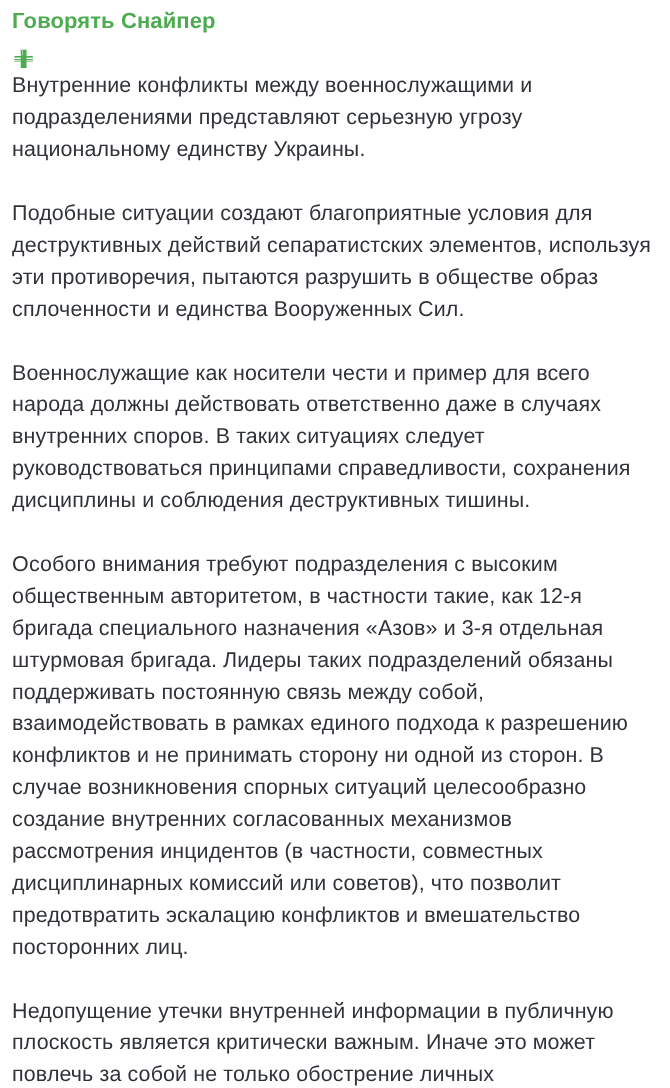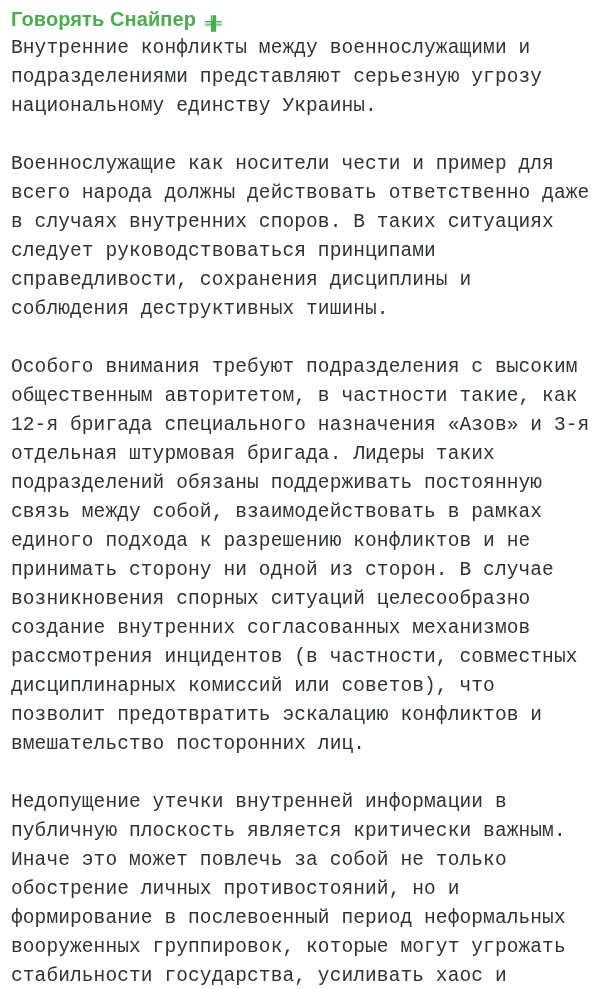--- a/index.html
+++ b/index.html
@@ -17,38 +17,38 @@
     box-sizing: border-box;
     width: 609px;
     padding: 5px 14px 0 11px;
     font-size: 19.5px;
     line-height: 29px;
     color: #2f3338;
     letter-spacing: 0.1px;
   }
   .header {
     display: flex;
-    align-items: flex-end;
+    align-items: flex-start;
     gap: 7px;
     line-height: 29px;
+    flex-direction: column;
   }
   .channel-name {
     font-weight: 700;
     color: #4dab50;
     font-size: 20px;
     cursor: pointer;
   }
   .cross-icon {
     display: inline-block;
     flex: 0 0 auto;
     margin-top: 2px;
   }
   .msg-p {
     margin: 0 0 29px 0;
-    font-family: Liberation Mono, monospace;
   }
   .msg-p:last-child {
     margin-bottom: 0;
   }
 </style>
 </head>
 <body>
 
 <div class="post">
   <div class="header">
@@ -57,16 +57,17 @@
       <path d="M9 2.5h6v6.5h6.5v6H15v6.5H9V15H2.5V9H9z" fill="#4dab50"></path>
       <rect x="2.5" y="10.7" width="6.5" height="1.5" fill="#ffffff"></rect>
       <rect x="15" y="10.7" width="6.5" height="1.5" fill="#ffffff"></rect>
       <rect x="2.5" y="13.4" width="6.5" height="1.2" fill="#ffffff" opacity="0.9"></rect>
       <rect x="15" y="13.4" width="6.5" height="1.2" fill="#ffffff" opacity="0.9"></rect>
       <rect x="10.2" y="2.5" width="1.2" height="6" fill="#ffffff" opacity="0.45"></rect>
     </svg>
   </div>
 
   <p class="msg-p">Внутренние конфликты между военнослужащими и подразделениями представляют серьезную угрозу национальному единству Украины.</p>
+  <p class="msg-p">Подобные ситуации создают благоприятные условия для деструктивных действий сепаратистских элементов, используя эти противоречия, пытаются разрушить в обществе образ сплоченности и единства Вооруженных Сил.</p>
   <p class="msg-p">Военнослужащие как носители чести и пример для всего народа должны действовать ответственно даже в случаях внутренних споров. В таких ситуациях следует руководствоваться принципами справедливости, сохранения дисциплины и соблюдения деструктивных тишины.</p>
   <p class="msg-p">Особого внимания требуют подразделения с высоким общественным авторитетом, в частности такие, как 12-я бригада специального назначения «Азов» и 3-я отдельная штурмовая бригада. Лидеры таких подразделений обязаны поддерживать постоянную связь между собой, взаимодействовать в рамках единого подхода к разрешению конфликтов и не принимать сторону ни одной из сторон. В случае возникновения спорных ситуаций целесообразно создание внутренних согласованных механизмов рассмотрения инцидентов (в частности, совместных дисциплинарных комиссий или советов), что позволит предотвратить эскалацию конфликтов и вмешательство посторонних лиц.</p>
   <p class="msg-p">Недопущение утечки внутренней информации в публичную плоскость является критически важным. Иначе это может повлечь за собой не только обострение личных противостояний, но и формирование в послевоенный период неформальных вооруженных группировок, которые могут угрожать стабильности государства, усиливать хаос и дискредитировать образ ветерана в глазах гражданского населения.</p>
 </div>
 
 </body></html>

